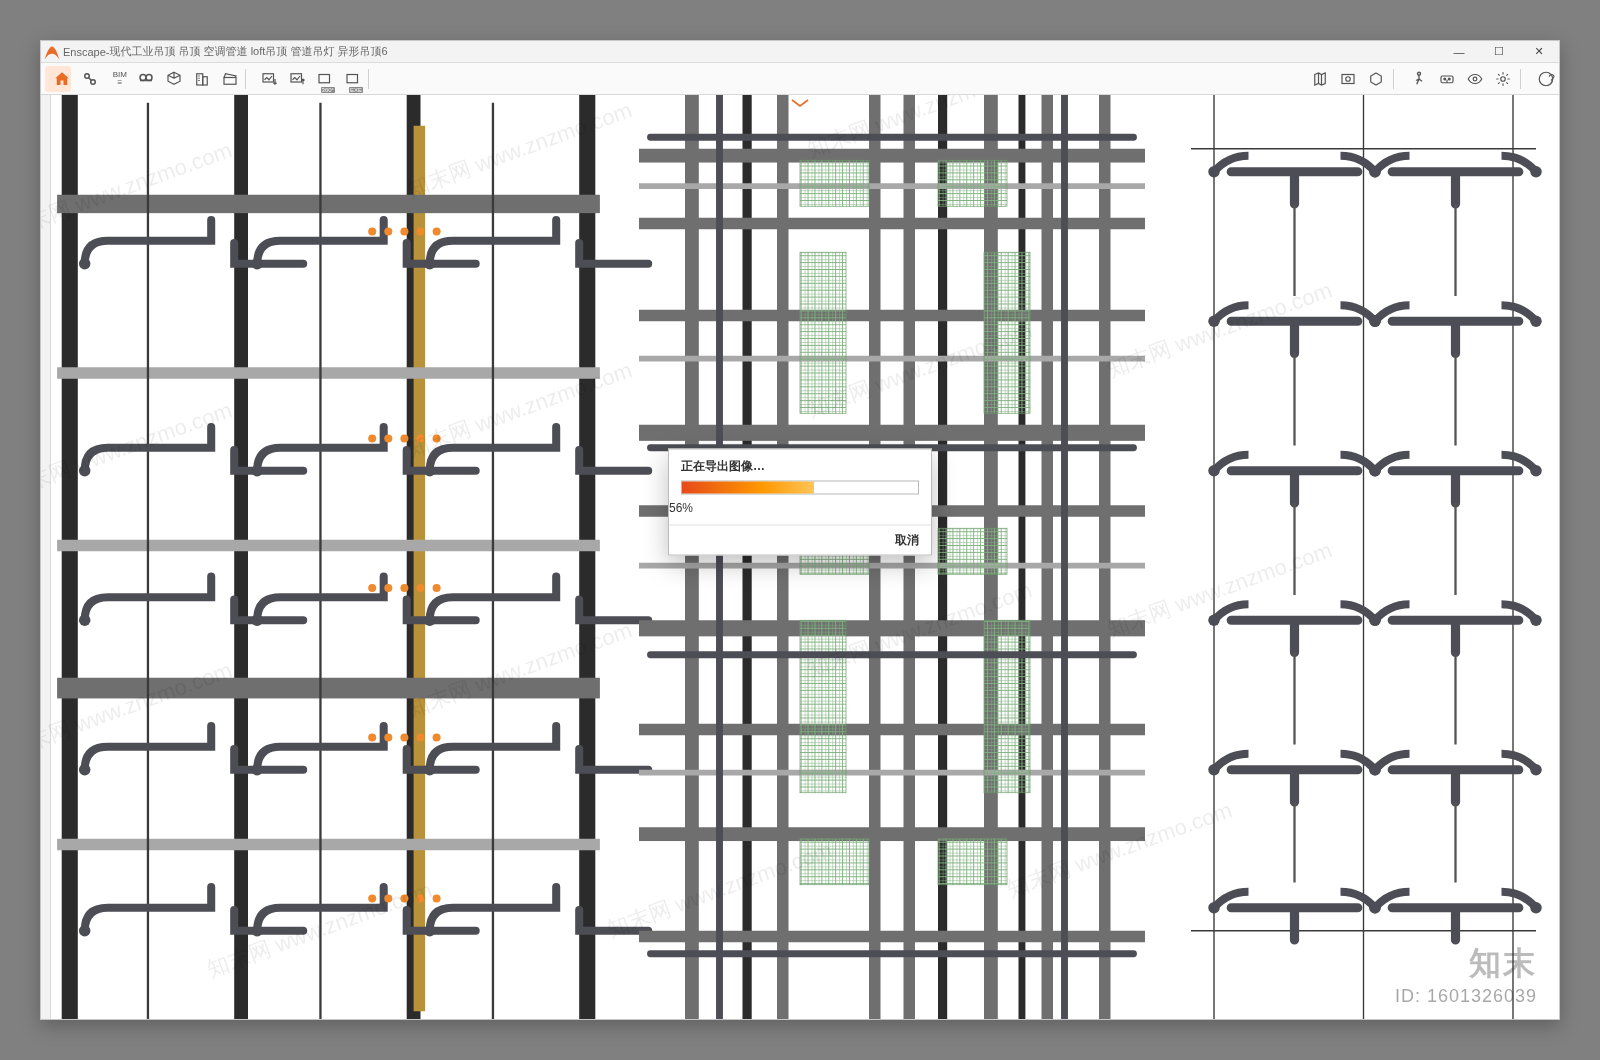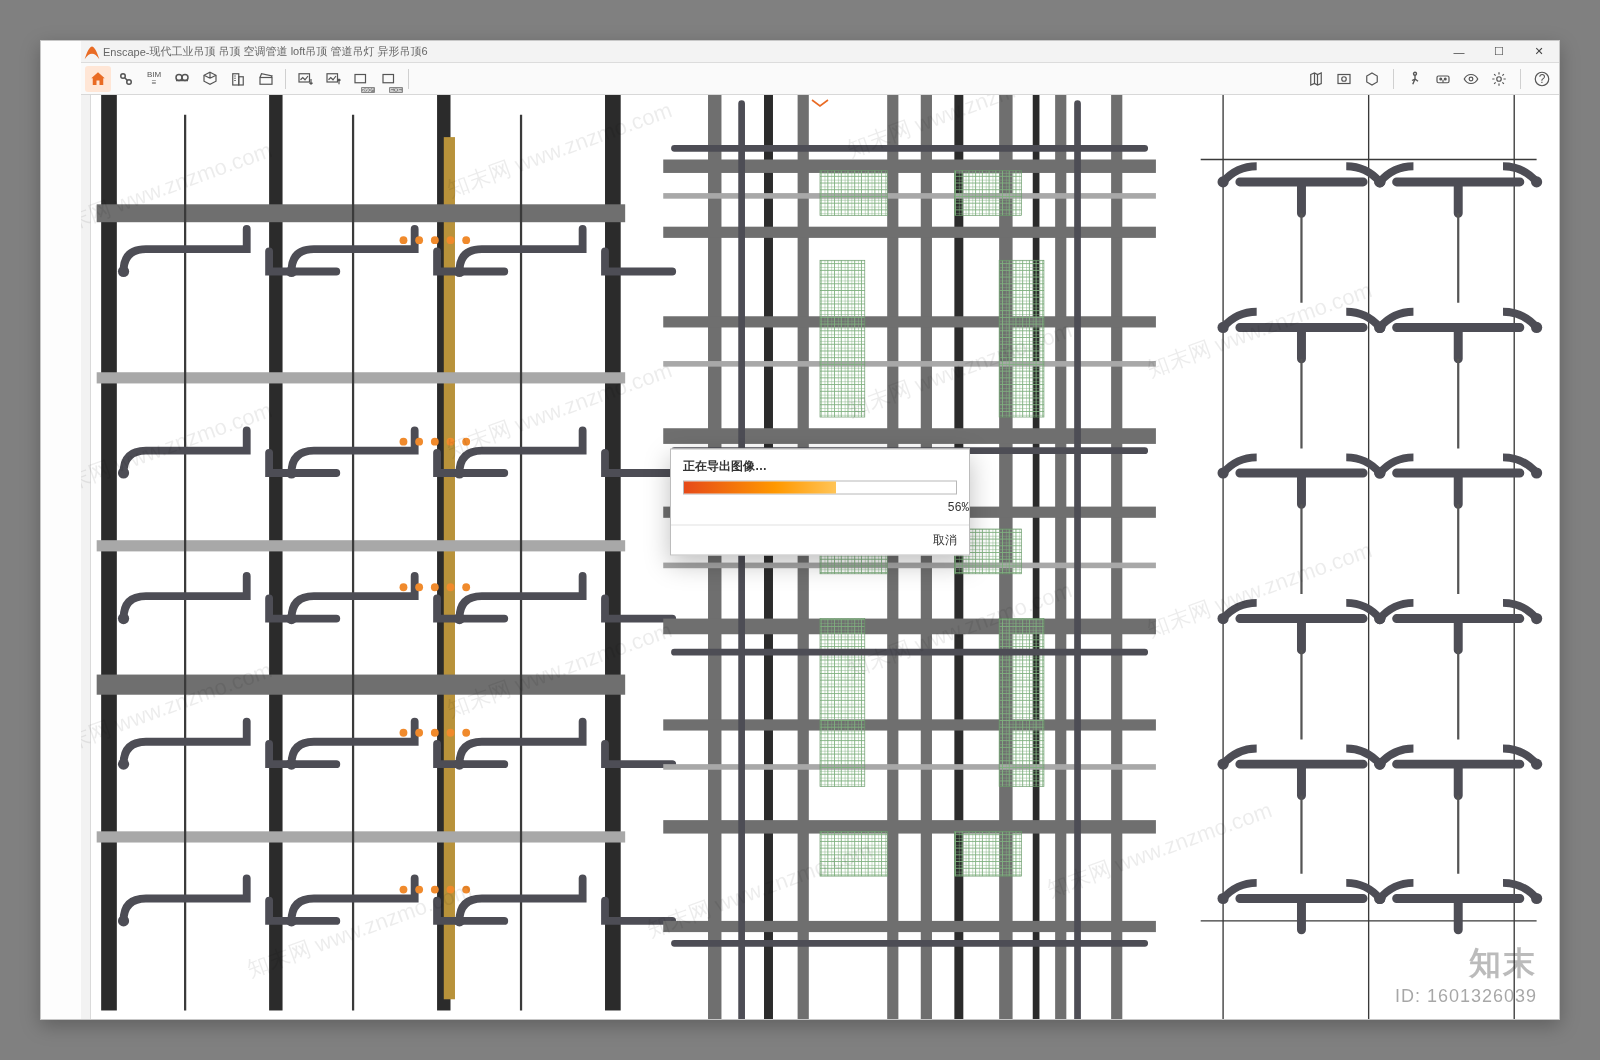--- a/index.html
+++ b/index.html
@@ -1,44 +1,44 @@
 <!DOCTYPE html>
 <html><head>
 <meta charset="utf-8">
 <style>
   *{box-sizing:border-box;margin:0;padding:0;font-family:"Microsoft YaHei","Segoe UI",Arial,sans-serif;}
   html,body{width:100%;height:100%;}
   body{background:#808080;}
   .stage{width:1600px;height:1060px;position:relative;margin:0 auto;background:#808080;}
-  .window{position:absolute;left:40px;top:40px;right:40px;bottom:40px;background:#fdfdfd;border:1px solid #c7c7c7;display:flex;flex-direction:column;box-shadow:0 6px 18px rgba(0,0,0,.25);padding-left:40px;}
+  .window{position:absolute;left:40px;top:40px;right:40px;bottom:40px;background:#fdfdfd;border:1px solid #c7c7c7;display:flex;flex-direction:column;box-shadow:0 6px 18px rgba(0,0,0,.25);}
   
   .titlebar{height:22px;background:#f3f3f3;border-bottom:1px solid #dcdcdc;display:flex;align-items:center;font-size:11px;color:#666;}
   .titlebar .logo{width:22px;height:22px;display:flex;align-items:center;justify-content:center;color:#e96b24;font-weight:bold;}
   .titlebar .wc{display:flex;margin-left:auto;}
   .titlebar .wc div{width:40px;height:22px;display:flex;align-items:center;justify-content:center;color:#444;}
   
   .toolbar{height:32px;background:#fafafa;border-bottom:1px solid #d8d8d8;display:flex;align-items:center;padding:0 4px;}
   .toolbar .grp{display:flex;align-items:center;gap:2px;}
   .toolbar .sep{width:1px;height:20px;background:#d0d0d0;margin:0 6px;}
-  .tbtn{width:26px;height:26px;border-radius:3px;display:flex;align-items:center;justify-content:center;color:#555;position:relative;}
+  .tbtn{width:26px;height:26px;border-radius:3px;display:flex;align-items:center;justify-content:flex-end;color:#555;position:relative;}
   .tbtn svg{width:18px;height:18px;display:block;}
   .tbtn.active{background:#ffe6d6;color:#e96b24;}
   .toolbar .spacer{flex:1;}
   .tag{position:absolute;bottom:-1px;right:-1px;font-size:6px;line-height:6px;padding:0 1px;background:#888;color:#fff;border-radius:1px;}
   
   .viewport{flex:1;position:relative;background:#fff;overflow:hidden;}
   .viewport svg.scene{position:absolute;inset:0;width:100%;height:100%;}
   .handle{position:absolute;left:50%;top:-1px;transform:translateX(-50%);color:#e96b24;}
   
-  .dialog{position:absolute;left:50%;top:44%;transform:translate(-50%,-50%);width:300px;background:#fff;border:1px solid #bcbcbc;box-shadow:0 8px 24px rgba(0,0,0,.25);font-size:12px;color:#333;}
+  .dialog{position:absolute;left:50%;top:44%;transform:translate(-50%,-50%);width:264px;background:#fff;border:1px solid #bcbcbc;box-shadow:0 8px 24px rgba(0,0,0,.25);font-size:12px;color:#333;}
   .dialog .hd{padding:8px 12px 6px;font-weight:bold;}
   .dialog .bar{height:14px;margin:0 12px;border:1px solid #b8b8b8;background:#fff;position:relative;}
   .dialog .bar .fill{position:absolute;left:0;top:0;bottom:0;background:linear-gradient(90deg,#e64a19 0%,#ff9800 60%,#ffc456 100%);}
-  .dialog .pct{text-align:right;padding:6px 0 10px;font-family:Liberation Mono, monospace;}
-  .dialog .ft{border-top:1px solid #e2e2e2;padding:6px 12px;text-align:right;}
+  .dialog .pct{text-align:left;padding:6px 0 10px;}
+  .dialog .ft{border-top:1px solid #e2e2e2;padding:6px 12px;text-align:right;font-weight:bold;}
   .dialog .ft span{cursor:pointer;}
   
   .wm{position:absolute;right:22px;bottom:12px;text-align:right;color:rgba(0,0,0,.35);pointer-events:none;}
   .wm .big{font-size:32px;font-weight:600;letter-spacing:2px;color:rgba(60,60,60,.35);}
   .wm .small{font-size:18px;letter-spacing:1px;color:rgba(60,60,60,.45);}
   .diag-wm{position:absolute;inset:0;pointer-events:none;opacity:.07;color:#000;font-size:22px;overflow:hidden;}
   .diag-wm span{position:absolute;transform:rotate(-20deg);white-space:nowrap;}
   
   .rail{position:absolute;left:0;top:0;bottom:0;width:10px;background:#f2f2f2;border-right:1px solid #dadada;}
 </style>

